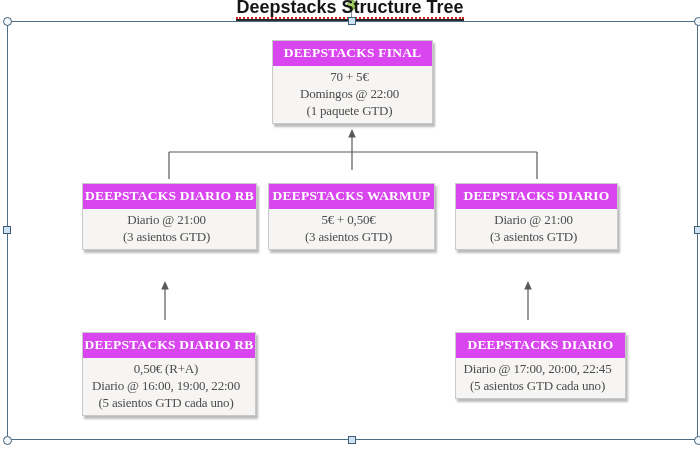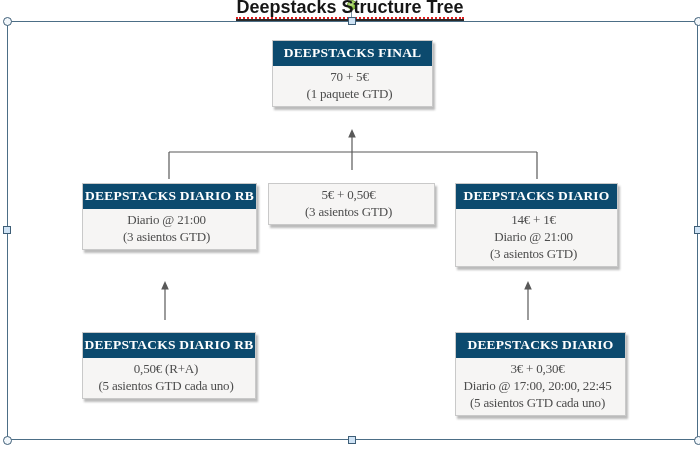--- a/index.html
+++ b/index.html
@@ -49,21 +49,21 @@
   
   .connectors{position:absolute;left:0;top:0;z-index:1;}
   
   .node{
     position:absolute;z-index:2;
     background:#f6f5f4;border:1px solid #c9c9c9;box-sizing:border-box;
     box-shadow:2px 3px 2px rgba(105,105,105,0.45);
     text-align:center;
   }
   .node-header{
-    background:#0c4a6e;color:#ffffff;
+    background:#d946ef;color:#ffffff;
     font-weight:700;font-size:13.5px;line-height:24px;height:25px;
     letter-spacing:0.2px;white-space:nowrap;overflow:hidden;
   }
   .node-body{padding:2px 7px 4px 1px;}
   .node-line{
     font-size:13px;line-height:17px;color:#4d4d4d;
     letter-spacing:-0.2px;white-space:nowrap;
   }
   
   .n-final      {left:272px;top:40px; width:161px;}
@@ -98,60 +98,61 @@
     <polygon points="352,129 348.2,137.5 355.8,137.5"></polygon>
     <polygon points="165,281 161.2,289.5 168.8,289.5"></polygon>
     <polygon points="528,281 524.2,289.5 531.8,289.5"></polygon>
   </g>
 </svg>
 
 <div class="node n-final">
   <div class="node-header">DEEPSTACKS FINAL</div>
   <div class="node-body">
     <div class="node-line">70 + 5€</div>
+    <div class="node-line">Domingos @ 22:00</div>
     <div class="node-line">(1 paquete GTD)</div>
   </div>
 </div>
 
 <div class="node n-diario-rb">
   <div class="node-header">DEEPSTACKS DIARIO RB</div>
   <div class="node-body">
     <div class="node-line">Diario @ 21:00</div>
     <div class="node-line">(3 asientos GTD)</div>
   </div>
 </div>
 
 <div class="node n-warmup">
+  <div class="node-header">DEEPSTACKS WARMUP</div>
   <div class="node-body">
     <div class="node-line">5€ + 0,50€</div>
     <div class="node-line">(3 asientos GTD)</div>
   </div>
 </div>
 
 <div class="node n-diario">
   <div class="node-header">DEEPSTACKS DIARIO</div>
   <div class="node-body">
-    <div class="node-line">14€ + 1€</div>
     <div class="node-line">Diario @ 21:00</div>
     <div class="node-line">(3 asientos GTD)</div>
   </div>
 </div>
 
 <div class="node n-diario-rb2">
   <div class="node-header">DEEPSTACKS DIARIO RB</div>
   <div class="node-body">
     <div class="node-line">0,50€ (R+A)</div>
+    <div class="node-line">Diario @ 16:00, 19:00, 22:00</div>
     <div class="node-line">(5 asientos GTD cada uno)</div>
   </div>
 </div>
 
 <div class="node n-diario2">
   <div class="node-header">DEEPSTACKS DIARIO</div>
   <div class="node-body">
-    <div class="node-line">3€ + 0,30€</div>
     <div class="node-line">Diario @ 17:00, 20:00, 22:45</div>
     <div class="node-line">(5 asientos GTD cada uno)</div>
   </div>
 </div>
 
 <div class="handle circle" style="left:2.5px;top:16.5px;"></div>
 <div class="handle circle" style="left:693.5px;top:16.5px;"></div>
 <div class="handle circle" style="left:2.5px;top:435.5px;"></div>
 <div class="handle circle" style="left:693.5px;top:435.5px;"></div>
 <div class="handle square" style="left:348px;top:17px;"></div>

